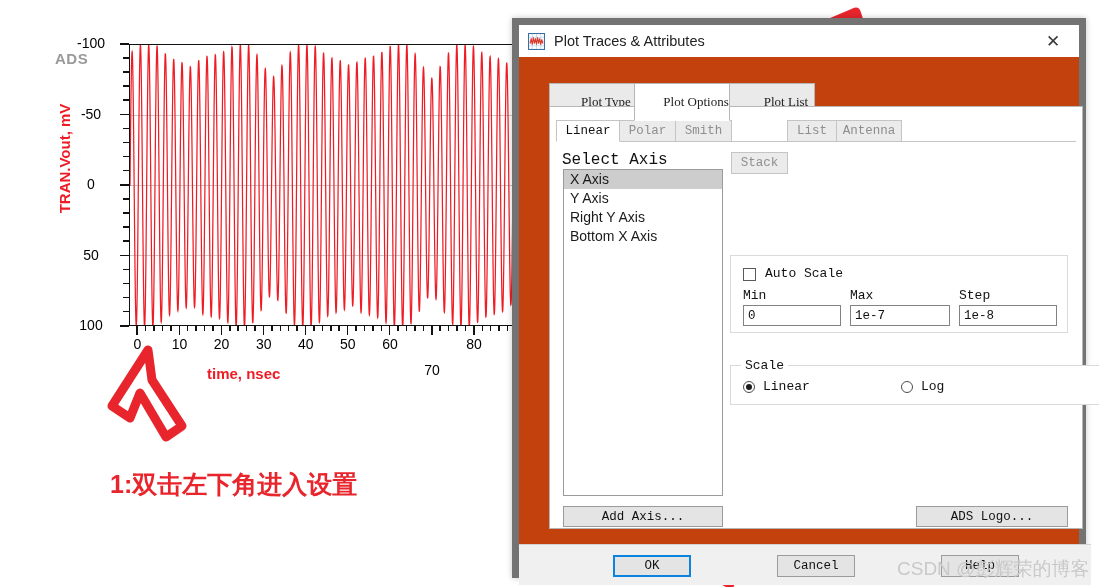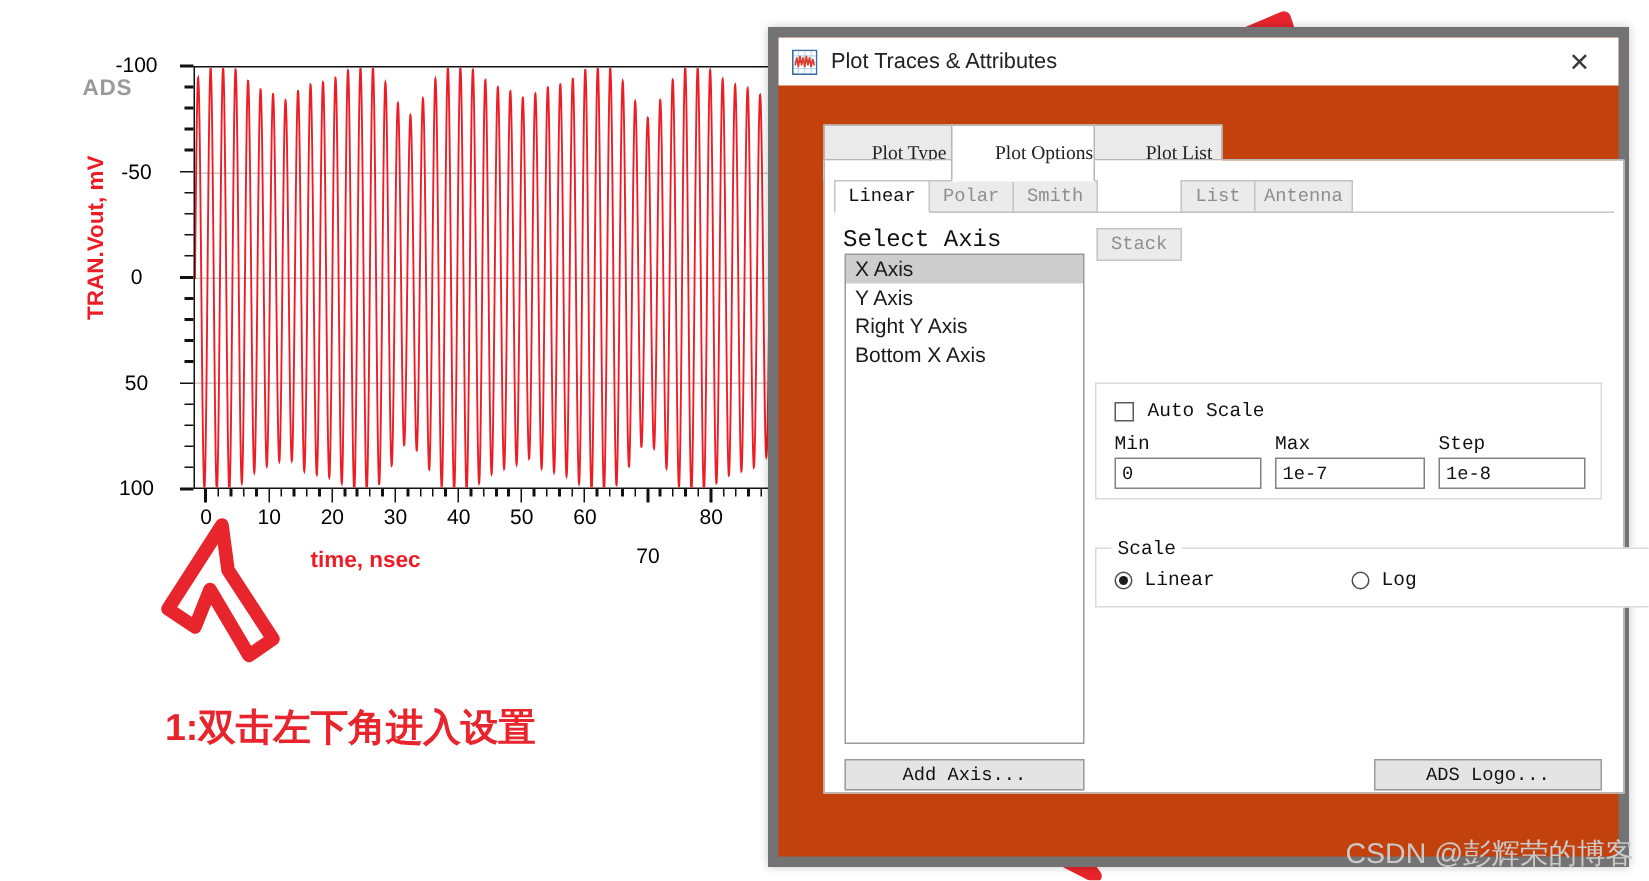--- a/index.html
+++ b/index.html
@@ -317,15 +317,20 @@
       <div class="radio-row" style="left:170px">
         <span class="radio"></span>
         <span class="radio-text">Log</span>
       </div>
     </div>
 
     <div class="wide-btn" style="left:13px;width:160px">Add Axis...</div>
     <div class="wide-btn" style="left:366px;width:152px">ADS Logo...</div>
   </div>
 
+  <div id="footer">
+    <div class="foot-btn" id="ok-btn">OK</div>
+    <div class="foot-btn" id="cancel-btn">Cancel</div>
+    <div class="foot-btn" id="help-btn">Help</div>
+  </div>
 </div>
 
 <div id="csdn-watermark">CSDN @彭辉荣的博客</div>
 
 </body></html>

